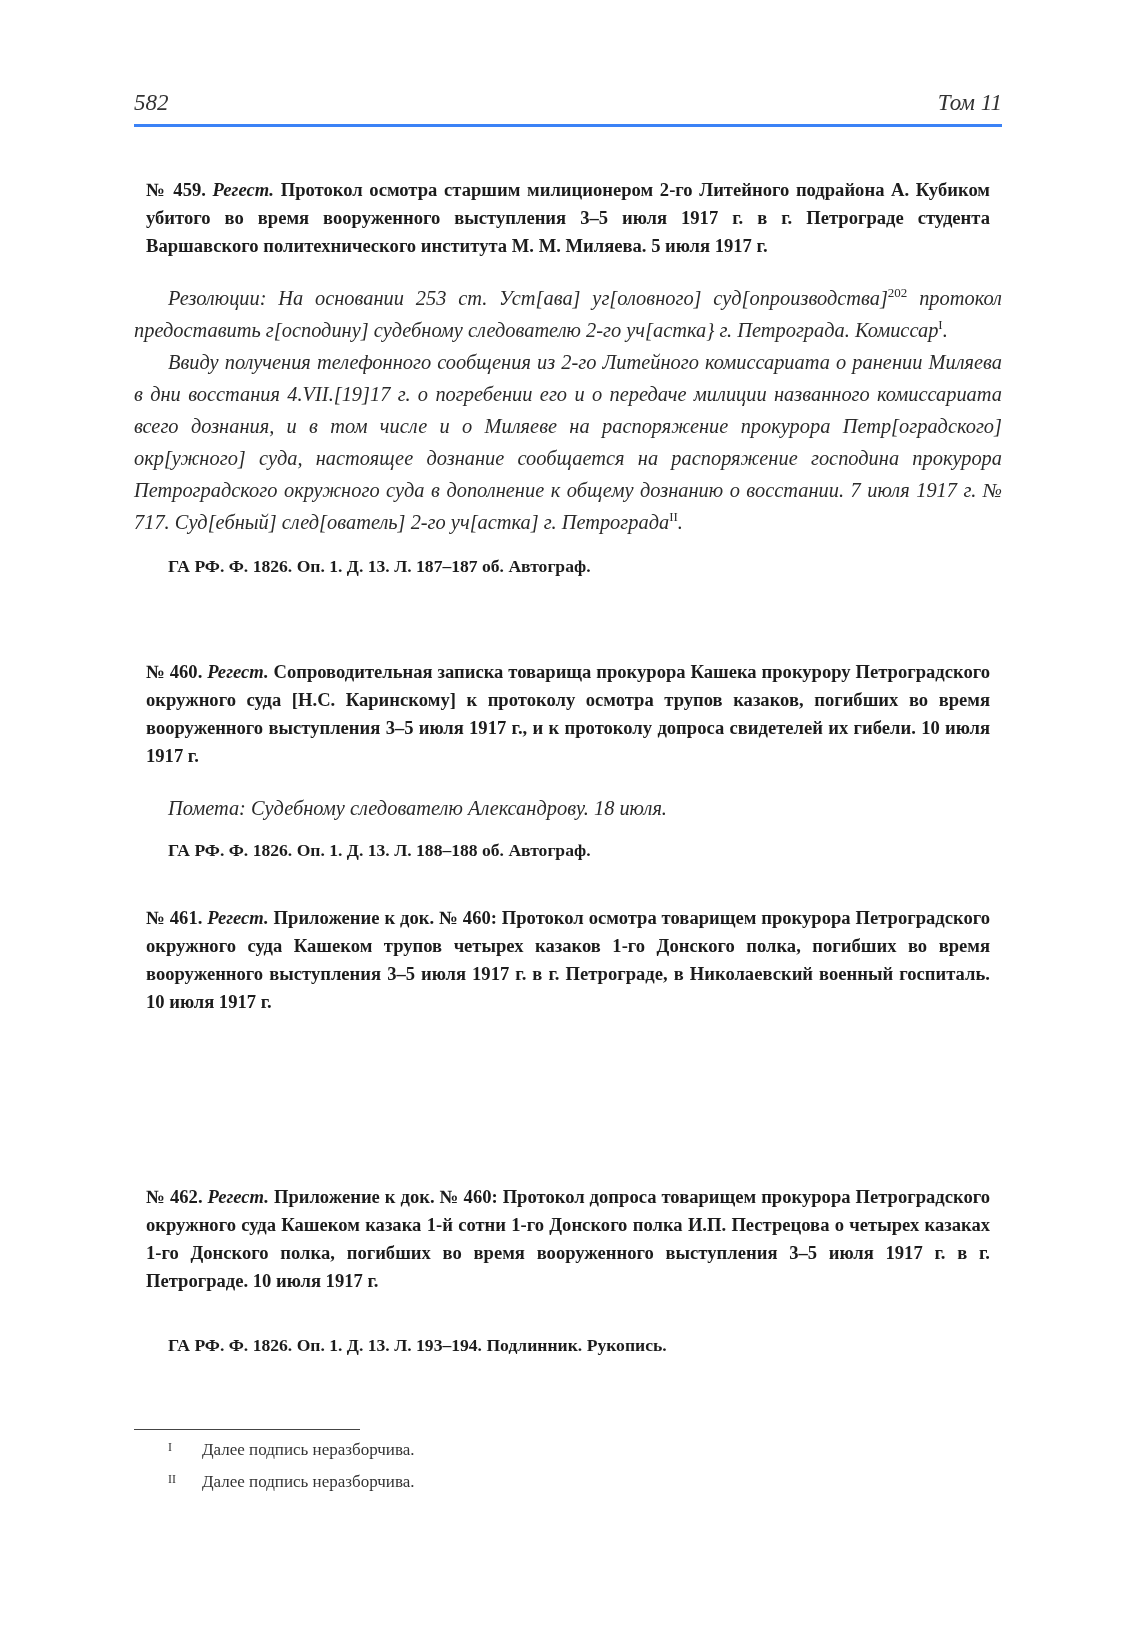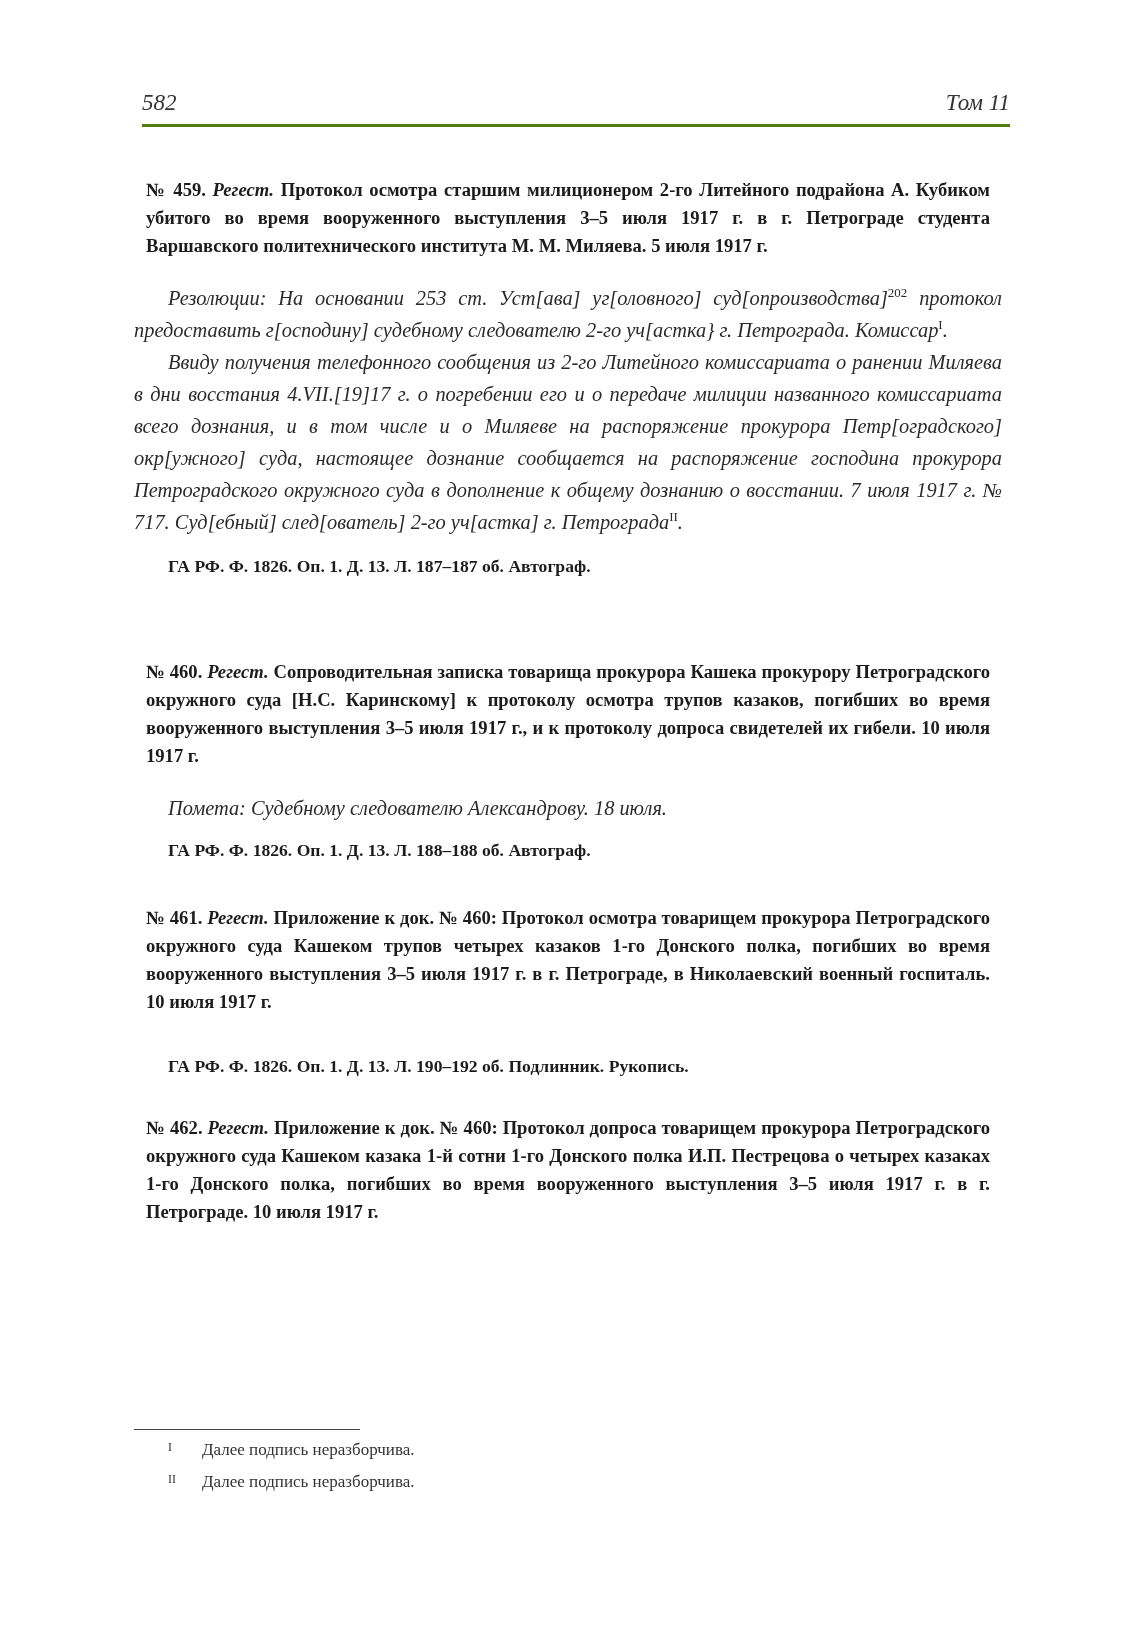--- a/index.html
+++ b/index.html
@@ -3,22 +3,22 @@
 <meta charset="utf-8">
 <style>
   html, body { margin: 0; padding: 0; background: #ffffff; }
   body {
     width: 1146px; height: 1631px; position: relative; overflow: hidden;
     font-family: "Liberation Serif", "DejaVu Serif", serif;
     color: #1c1c1c;
   }
   .page { position: absolute; left: 134px; top: 0; width: 868px; }
   .header {
-    position: absolute; top: 88px; left: 8px; width: 868px; height: 36px;
-    border-bottom: 3px solid #4d7c0f;
+    position: absolute; top: 88px; left: 0; width: 868px; height: 36px;
+    border-bottom: 3px solid #3b82f6;
   }
   .header .pnum, .header .vol {
     position: absolute; top: 2px; font-style: italic; font-size: 23px;
     font-family: "Liberation Serif", "DejaVu Serif", serif; color: #333;
   }
   .header .pnum { left: 0; }
   .header .vol { right: 0; }
 
   .doc { position: absolute; left: 0; width: 868px; }
   .doc-title {
@@ -77,30 +77,30 @@
     <p class="source">ГА РФ. Ф. 1826. Оп. 1. Д. 13. Л. 188–188 об. Автограф.</p>
   </div>
 
   <div class="doc" style="top:892px;">
     <p class="doc-title">
       <span>№ 461.</span>
       <span class="regest">Регест.</span>
       <span>Приложение к док. № 460: Протокол осмотра товарищем прокурора Петроградского окружного суда Кашеком трупов четырех казаков 1-го Донского полка, погибших во время вооруженного выступления 3–5 июля 1917 г. в г. Петрограде, в Николаевский военный госпиталь. 10 июля 1917 г.</span>
     </p>
     <div style="height:28px"></div>
-    <p class="source">ГА РФ. Ф. 1826. Оп. 1. Д. 13. Л. 190–192 об. Подлинник. Рукопись.</p>
   </div>
 
-  <div class="doc" style="top:1102px;">
+  <div class="doc" style="top:1171px;">
     <p class="doc-title">
       <span>№ 462.</span>
       <span class="regest">Регест.</span>
       <span>Приложение к док. № 460: Протокол допроса товарищем прокурора Петроградского окружного суда Кашеком казака 1-й сотни 1-го Донского полка И.П. Пестрецова о четырех казаках 1-го Донского полка, погибших во время вооруженного выступления 3–5 июля 1917 г. в г. Петрограде. 10 июля 1917 г.</span>
     </p>
     <div style="height:28px"></div>
+    <p class="source">ГА РФ. Ф. 1826. Оп. 1. Д. 13. Л. 193–194. Подлинник. Рукопись.</p>
   </div>
 
   <div class="fn-rule"></div>
   <div class="footnotes">
     <div class="fn">
       <span class="mark">I</span>
       <span class="text">Далее подпись неразборчива.</span>
     </div>
     <div class="fn">
       <span class="mark">II</span>

